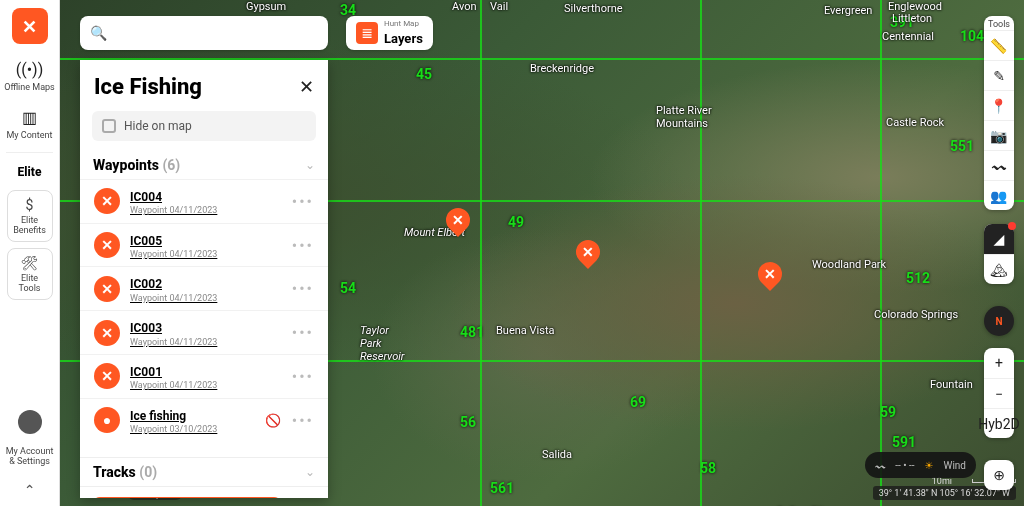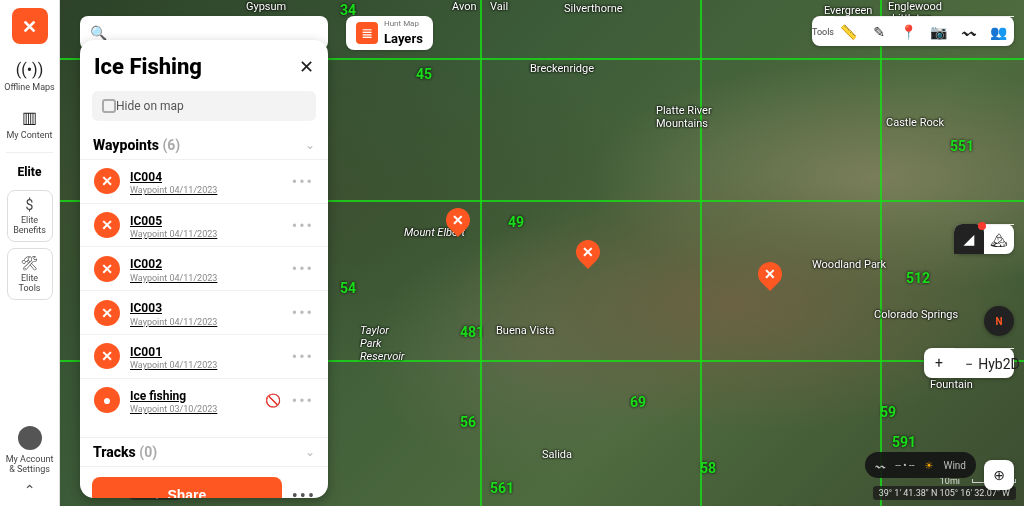--- a/index.html
+++ b/index.html
@@ -23,68 +23,68 @@
 
 
 #rail{position:absolute;left:0;top:0;width:60px;height:100%;background:#fff;border-right:1px solid #ddd;display:flex;flex-direction:column;align-items:center;font-size:9px;color:#444;}
 .logo{margin:8px 0;width:36px;height:36px;border-radius:8px;background:#ff5722;display:flex;align-items:center;justify-content:center;color:#fff;font-weight:900;font-size:18px;}
 .rail-item{display:flex;flex-direction:column;align-items:center;gap:3px;padding:8px 0;cursor:pointer;width:100%;}
 .rail-item .ico{font-size:16px;color:#222;}
 .rail-sep{width:80%;height:1px;background:#eee;margin:4px 0;}
 .rail-elite{font-weight:800;color:#000;font-size:12px;padding:8px 0;}
 .rail-box{border:1px solid #ddd;border-radius:8px;padding:6px 2px;margin:3px 4px;display:flex;flex-direction:column;align-items:center;gap:2px;width:46px;}
 .rail-box .ico{font-size:14px;}
-.rail-foot{margin-top:auto;display:flex;flex-direction:column;align-items:center;gap:4px;padding:6px 0 4px;}
+.rail-foot{margin-top:auto;display:flex;flex-direction:column;align-items:center;gap:12px;padding:6px 0 4px;}
 .avatar{width:24px;height:24px;border-radius:50%;background:#555;}
 .chev-up{font-size:14px;color:#555;padding:4px 0;}
 
 
 #search{position:absolute;left:80px;top:16px;width:248px;height:34px;background:#fff;border-radius:8px;display:flex;align-items:center;padding:0 10px;color:#888;font-size:13px;box-shadow:0 1px 3px rgba(0,0,0,.2);}
 #search .mag{margin-right:8px;font-size:14px;}
 #layers-btn{position:absolute;left:346px;top:16px;height:34px;background:#fff;border-radius:8px;display:flex;align-items:center;gap:6px;padding:0 10px;box-shadow:0 1px 3px rgba(0,0,0,.2);cursor:pointer;}
 #layers-btn .stack{width:22px;height:22px;border-radius:4px;background:#ff5722;color:#fff;display:flex;align-items:center;justify-content:center;font-size:14px;}
 #layers-btn .txt small{display:block;font-size:8px;color:#777;line-height:1;}
 #layers-btn .txt b{font-size:13px;line-height:1;}
 
 
-#panel{position:absolute;left:80px;top:40px;width:248px;bottom:8px;background:#fff;border-radius:14px;box-shadow:0 4px 12px rgba(0,0,0,.3);display:flex;flex-direction:column;overflow:hidden;}
+#panel{position:absolute;left:80px;top:60px;width:248px;bottom:8px;background:#fff;border-radius:0;box-shadow:0 4px 12px rgba(0,0,0,.3);display:flex;flex-direction:column;overflow:hidden;}
 #panel .hd{display:flex;align-items:center;justify-content:space-between;padding:14px 14px 6px;}
 #panel .hd h1{margin:0;font-size:22px;font-weight:800;}
 #panel .hd .x{font-size:18px;color:#222;cursor:pointer;}
-.hide-row{margin:6px 12px 10px;background:#f3f3f3;border-radius:6px;display:flex;align-items:center;padding:8px 10px;font-size:12px;color:#555;}
+.hide-row{margin:6px 12px 10px;background:#f3f3f3;border-radius:6px;display:flex;align-items:center;gap:8px;padding:8px 10px;font-size:12px;color:#555;}
 .hide-row .cb{width:14px;height:14px;border:2px solid #aaa;border-radius:3px;}
 .section-hd{display:flex;align-items:center;justify-content:space-between;padding:6px 13px;font-size:14px;}
 .section-hd b{font-weight:800;}
 .section-hd .cnt{color:#aaa;font-weight:700;}
 .section-hd .chev{color:#bbb;font-size:12px;}
 .wp-list{flex:0 0 auto;overflow:auto;}
 .wp{display:flex;align-items:center;gap:10px;padding:7px 14px;border-top:1px solid #f1f1f1;}
 .wp .pin{width:26px;height:26px;border-radius:50%;background:#ff5722;color:#fff;display:flex;align-items:center;justify-content:center;font-weight:700;font-size:14px;}
 .wp .meta{flex:1;line-height:1.15;text-decoration:underline;}
 .wp .meta b{font-size:12px;}
 .wp .meta small{font-size:9px;color:#888;display:block;}
 .wp .eye{color:#bbb;font-size:13px;}
 .wp .dots{color:#bbb;font-size:16px;letter-spacing:2px;cursor:pointer;}
 .tracks{border-top:1px solid #eee;margin-top:16px;}
 #share-row{margin-top:auto;padding:10px 12px 12px;display:flex;gap:10px;align-items:center;border-top:1px solid #eee;}
 #share{flex:1;background:#ff5722;color:#fff;border:none;border-radius:8px;height:36px;font-weight:700;font-size:14px;cursor:pointer;}
 .more-dots{color:#555;font-size:18px;letter-spacing:2px;cursor:pointer;}
 
 
-.tool-stack{position:absolute;right:10px;background:#fff;border-radius:8px;box-shadow:0 1px 4px rgba(0,0,0,.3);display:flex;flex-direction:row;align-items:center;}
+.tool-stack{position:absolute;right:10px;background:#fff;border-radius:8px;box-shadow:0 1px 4px rgba(0,0,0,.3);display:flex;flex-direction:column;align-items:center;}
 .tool-stack .tool{width:30px;height:30px;display:flex;align-items:center;justify-content:center;font-size:14px;color:#222;cursor:pointer;border-top:1px solid #eee;}
 .tool-stack .tool:first-child{border-top:none;}
 .tool-head{font-size:9px;color:#444;padding:3px 0 1px;}
 .tool-single{width:30px;height:30px;border-radius:8px;}
 .compass{width:30px;height:30px;border-radius:50%;background:#222;color:#ff5722;display:flex;align-items:center;justify-content:center;font-size:10px;font-weight:700;position:absolute;right:10px;box-shadow:0 1px 4px rgba(0,0,0,.3);}
 .dark-pill{position:absolute;right:48px;bottom:28px;height:26px;background:rgba(20,20,20,.9);border-radius:14px;color:#bbb;display:flex;align-items:center;gap:10px;padding:0 10px;font-size:10px;}
 .dark-pill .seg{display:flex;align-items:center;gap:4px;}
 .dark-pill .sun{color:#f7a500;}
 #coords{position:absolute;right:8px;bottom:6px;font-size:9px;color:#ddd;background:rgba(28,28,28,.8);padding:2px 6px;border-radius:3px;}
-#scale{position:absolute;right:8px;bottom:20px;font-size:9px;color:#ddd;display:flex;align-items:center;gap:12px;justify-content:space-between;}
+#scale{position:absolute;right:8px;bottom:20px;font-size:9px;color:#ddd;display:flex;align-items:center;gap:20px;justify-content:space-between;}
 #scale .bar{width:44px;height:4px;border:1px solid #ccc;border-top:none;}
 #attrib{position:absolute;left:68px;bottom:6px;font-size:9px;color:#ddd;background:rgba(28,28,28,.55);padding:1px 6px;border-radius:8px;}
 .hyb{font-size:8px;line-height:1;text-align:center;color:#333;}
 .badge-dot{position:absolute;top:-2px;right:-2px;width:8px;height:8px;background:#ff3b30;border-radius:50%;}
 </style>
 </head>
 <body>
 
 <div id="map">
 

